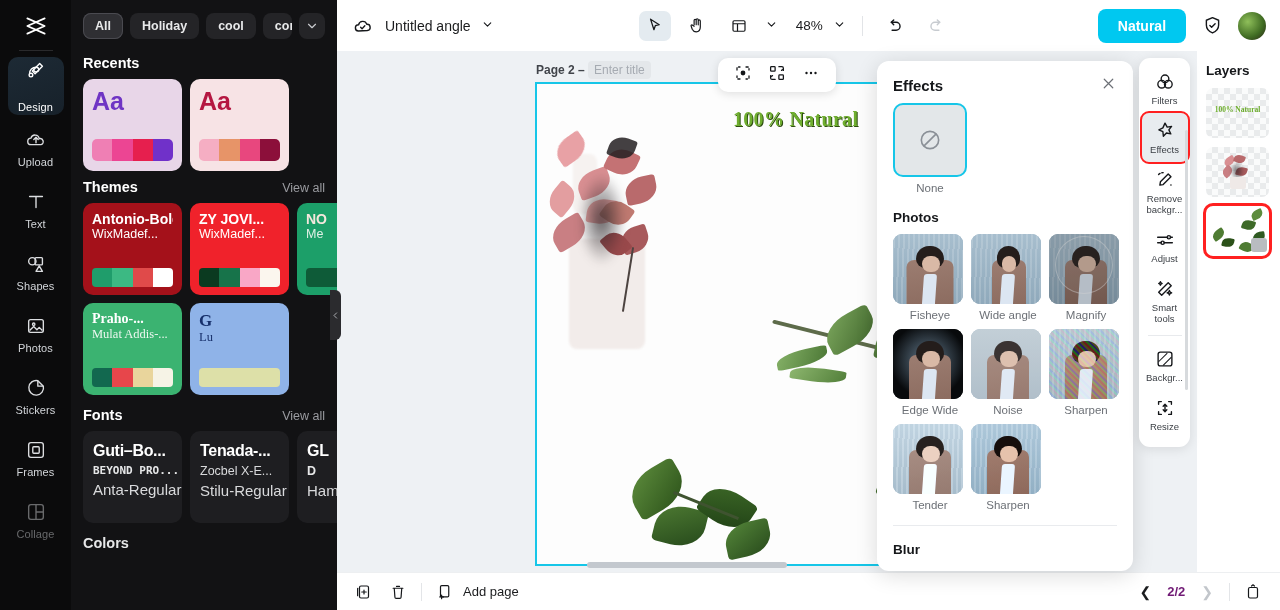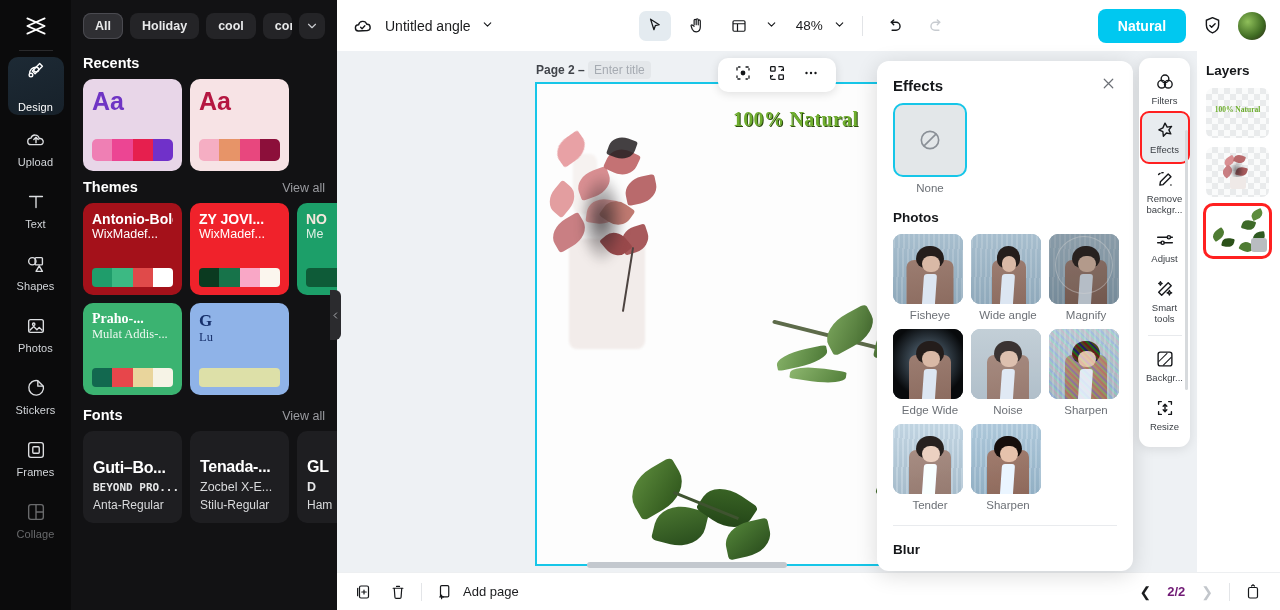--- a/index.html
+++ b/index.html
@@ -76,25 +76,25 @@
   }
   .th-t1 { font-size: 14px; font-weight: 800; line-height: 1.05; white-space: nowrap; overflow: hidden;}
   .th-t2 { font-size: 12.5px; line-height: 1.1; white-space: nowrap; overflow: hidden; margin-top: 1px;}
   .th-sw { display: flex; height: 19px; border-radius: 4px; overflow: hidden; margin-top: 4px; }
   .th-sw i { flex: 1; }
 
   .font-row { display: flex; gap: 8px; padding-left: 12px; }
   .font-card {
     width: 99px; height: 92px; border-radius: 10px; background: #1e1e21;
     padding: 11px 10px; display: flex; flex-direction: column; gap: 4px;
-    flex: 0 0 99px; cursor: pointer; overflow: hidden; justify-content: flex-end;
+    flex: 0 0 99px; cursor: pointer; overflow: hidden;
   }
   .f1 { color: #fff; font-size: 16px; font-weight: 700; white-space: nowrap; letter-spacing:-.3px;}
   .f2 { color: #e6e7e8; font-size: 12.5px; font-weight: 700; white-space: nowrap; }
-  .f3 { color: #d9dadc; font-size: 12px; white-space: nowrap; }
+  .f3 { color: #d9dadc; font-size: 15px; white-space: nowrap; }
   .colors-head { padding: 12px 12px 0; }
 
   
   .collapse {
     position: absolute; left: 330px; top: 290px; width: 11px; height: 50px;
     background: #2b2b2e; border-radius: 0 6px 6px 0; z-index: 40;
     display: flex; align-items: center; justify-content: center; cursor: pointer;
   }
 
   
@@ -492,20 +492,23 @@
         <div class="f3">Stilu-Regular</div>
       </div>
       <div class="font-card">
         <div class="f1">GL</div>
         <div class="f2">D</div>
         <div class="f3">Ham</div>
       </div>
 
     </div>
 
+    <div class="colors-head">
+      <div class="sec-title" style="color:#e6e7e8">Colors</div>
+    </div>
   </div>
 
   <div class="collapse">
     <svg viewBox="0 0 24 24" width="9" height="9" fill="none" stroke="#b9bbbf" stroke-width="2.4" stroke-linecap="round" stroke-linejoin="round">
         <path d="M15 5l-7 7 7 7"></path>
       </svg>
   </div>
 
   <div class="main">
 

